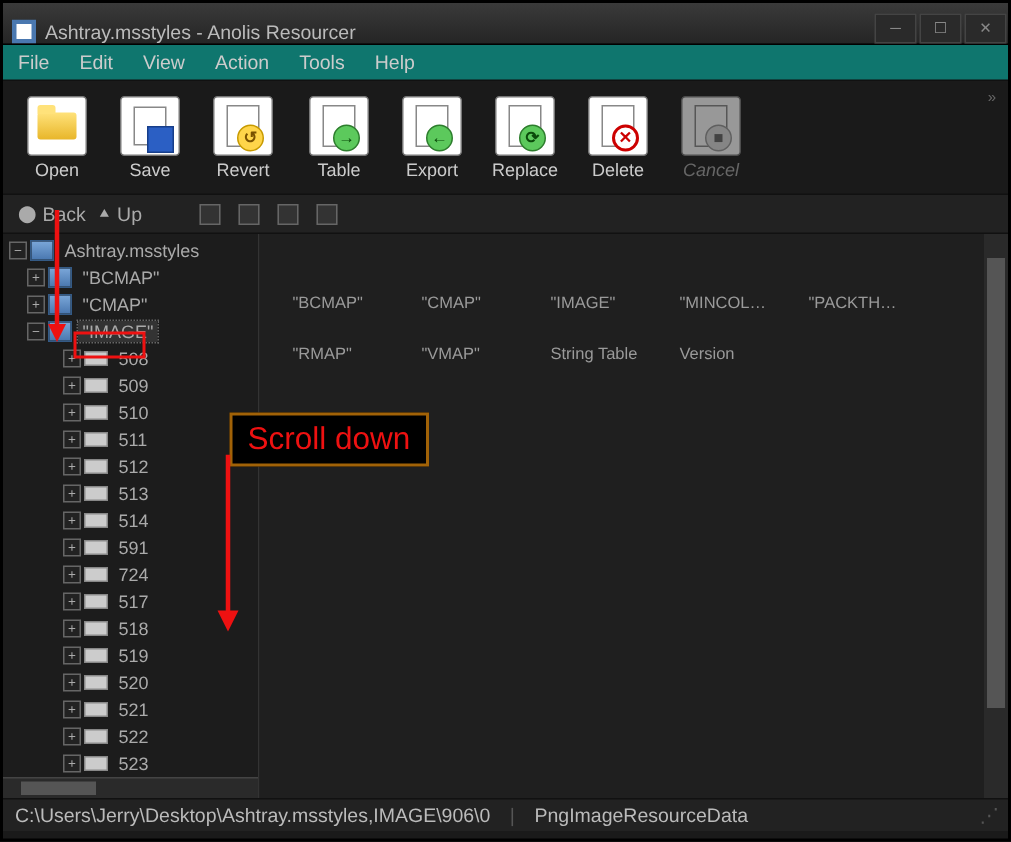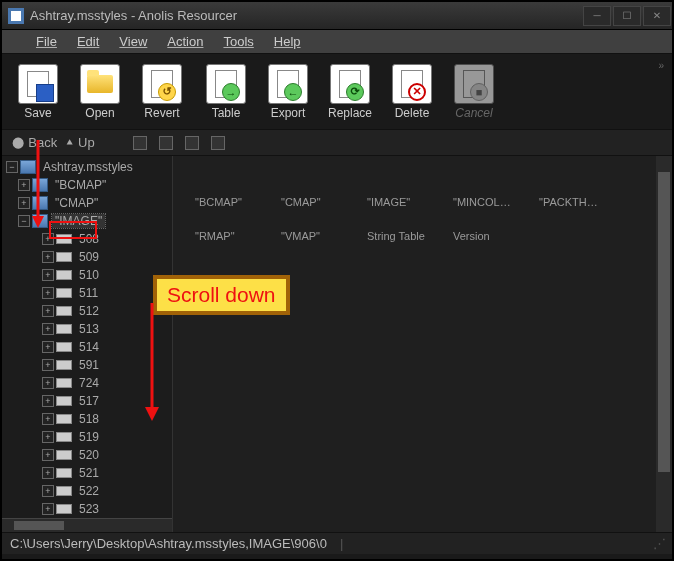--- a/index.html
+++ b/index.html
@@ -1,24 +1,24 @@
 <!DOCTYPE html>
 <html><head>
 <meta charset="utf-8">
 <style>
 * { margin: 0; padding: 0; box-sizing: border-box; font-family: "Segoe UI", Tahoma, sans-serif; }
 body { background: #1a1a1a; width: 674px; height: 561px; overflow: hidden; color: #b0b0b0; font-size: 12px; border: 2px solid #000; }
 
-.titlebar { height: 28px; background: linear-gradient(#3a3a3a, #252525); display: flex; align-items: center; padding-left: 6px; border-bottom: 1px solid #000; }
+.titlebar { height: 28px; background: linear-gradient(#3a3a3a, #252525); display: flex; align-items: flex-end; padding-left: 6px; border-bottom: 1px solid #000; }
 .titlebar .app-icon { width: 16px; height: 16px; margin-right: 6px; }
 .titlebar .title-text { flex: 1; font-size: 13px; color: #bbb; }
 .titlebar .win-btns { display: flex; }
 .titlebar .win-btn { width: 28px; height: 20px; margin: 0 1px; background: #2a2a2a; border: 1px solid #444; display: flex; align-items: center; justify-content: center; font-size: 10px; color: #888; }
 
-.menubar { height: 24px; background: #404040; display: flex; align-items: center; padding-left: 24px; border-bottom: 1px solid #111; text-decoration: underline; }
+.menubar { height: 24px; background: #0f766e; display: flex; align-items: center; padding-left: 0; border-bottom: 1px solid #111; }
 .menubar .menu-item { padding: 3px 10px; font-size: 13px; color: #ccc; cursor: default; }
 
 .toolbar { height: 76px; background: #1a1a1a; display: flex; align-items: center; padding: 4px 8px; border-bottom: 1px solid #111; position: relative; }
 .toolbar .tgroup { display: flex; gap: 6px; }
 .toolbar .sep { width: 8px; }
 .toolbar .chevrons { position: absolute; right: 8px; top: 6px; color: #666; font-size: 10px; }
 .tbtn { width: 56px; display: flex; flex-direction: column; align-items: center; gap: 2px; cursor: default; }
 .tbtn .ticon { width: 40px; height: 40px; background: #fff; border: 1px solid #777; border-radius: 3px; display: flex; align-items: center; justify-content: center; position: relative; overflow: hidden; }
 .tbtn .tlabel { font-size: 12px; color: #ccc; }
 .tbtn.disabled .tlabel { color: #666; font-style: italic; }
@@ -64,21 +64,21 @@
 .vscroll { position: absolute; right: 0; top: 0; bottom: 0; width: 16px; background: #2a2a2a; }
 .vscroll .thumb { position: absolute; left: 2px; right: 2px; top: 16px; height: 300px; background: #555; }
 
 .statusbar { height: 22px; background: #222; display: flex; align-items: center; padding: 0 8px; font-size: 13px; color: #bbb; border-top: 1px solid #111; gap: 10px; }
 .statusbar .status-sep { margin: 0 3px; color: #555; }
 .statusbar .grip { margin-left: auto; color: #555; letter-spacing: -2px; }
 
 
 .anno { position: absolute; pointer-events: none; z-index: 50; }
 .red-box-image { left: 49px; top: 221px; width: 48px; height: 18px; border: 2px solid #e11; }
-.anno-bubble { position: absolute; left: 153px; top: 275px; padding: 4px 10px; background: #fde047; border: 4px solid #a16207; color: #e11; font-size: 21px; font-family: Arial; z-index: 50; pointer-events: none; }
+.anno-bubble { position: absolute; left: 153px; top: 275px; padding: 4px 10px; background: #000000; border: 2px solid #a16207; color: #e11; font-size: 21px; font-family: Arial; z-index: 50; pointer-events: none; }
 .anno-arrow-down { position: absolute; left: 142px; top: 303px; z-index: 50; pointer-events: none; }
 </style>
 </head>
 <body>
 
 <div class="titlebar">
   <span class="app-icon">
     <svg width="16" height="16">
         <rect width="16" height="16" fill="#4a78b0"></rect>
         <rect x="3" y="3" width="10" height="10" fill="#fff"></rect>
@@ -98,29 +98,29 @@
   <span class="menu-item">View</span>
   <span class="menu-item">Action</span>
   <span class="menu-item">Tools</span>
   <span class="menu-item">Help</span>
 </div>
 
 <div class="toolbar">
   <div class="tgroup">
     <div class="tbtn">
       <div class="ticon">
+          <div class="ico-folder"></div>
+        </div>
+      <div class="tlabel">Open</div>
+    </div>
+    <div class="tbtn">
+      <div class="ticon">
           <div class="ico-save"></div>
         </div>
       <div class="tlabel">Save</div>
-    </div>
-    <div class="tbtn">
-      <div class="ticon">
-          <div class="ico-folder"></div>
-        </div>
-      <div class="tlabel">Open</div>
     </div>
     <div class="tbtn">
       <div class="ticon">
           <div class="ico-page">
             <div class="arrow-circle ac-yellow">↺</div>
           </div>
         </div>
       <div class="tlabel">Revert</div>
     </div>
   </div>
@@ -314,20 +314,21 @@
     <div class="vscroll">
         <div class="thumb"></div>
       </div>
   </div>
 
 </div>
 
 <div class="statusbar">
   <span>C:\Users\Jerry\Desktop\Ashtray.msstyles,IMAGE\906\0</span>
   <span class="status-sep">|</span>
+  <span>PngImageResourceData</span>
   <span class="grip">⋰</span>
 </div>
 
 <div class="anno red-box-image"></div>
 <svg class="anno" style="left:28px; top:140px;" width="20" height="90">
   <line x1="10" y1="0" x2="10" y2="78" stroke="#e11" stroke-width="3"></line>
   <polygon points="10,88 4,76 16,76" fill="#e11"></polygon>
 </svg>
 <div class="anno-bubble">Scroll down</div>
 <svg class="anno-arrow-down" width="20" height="120">

